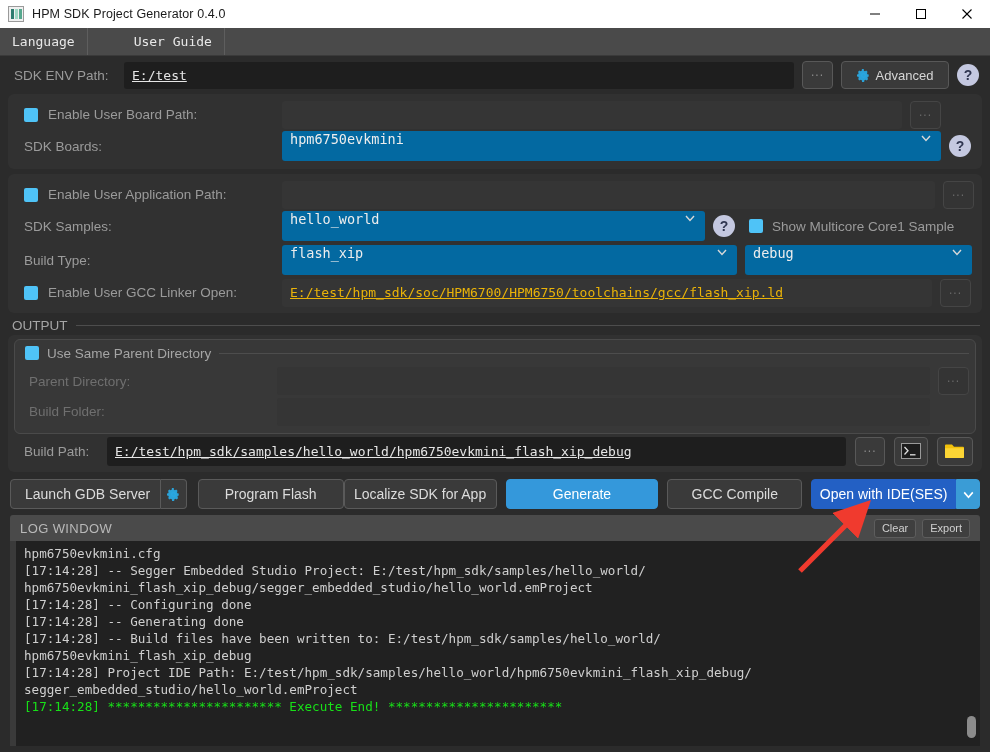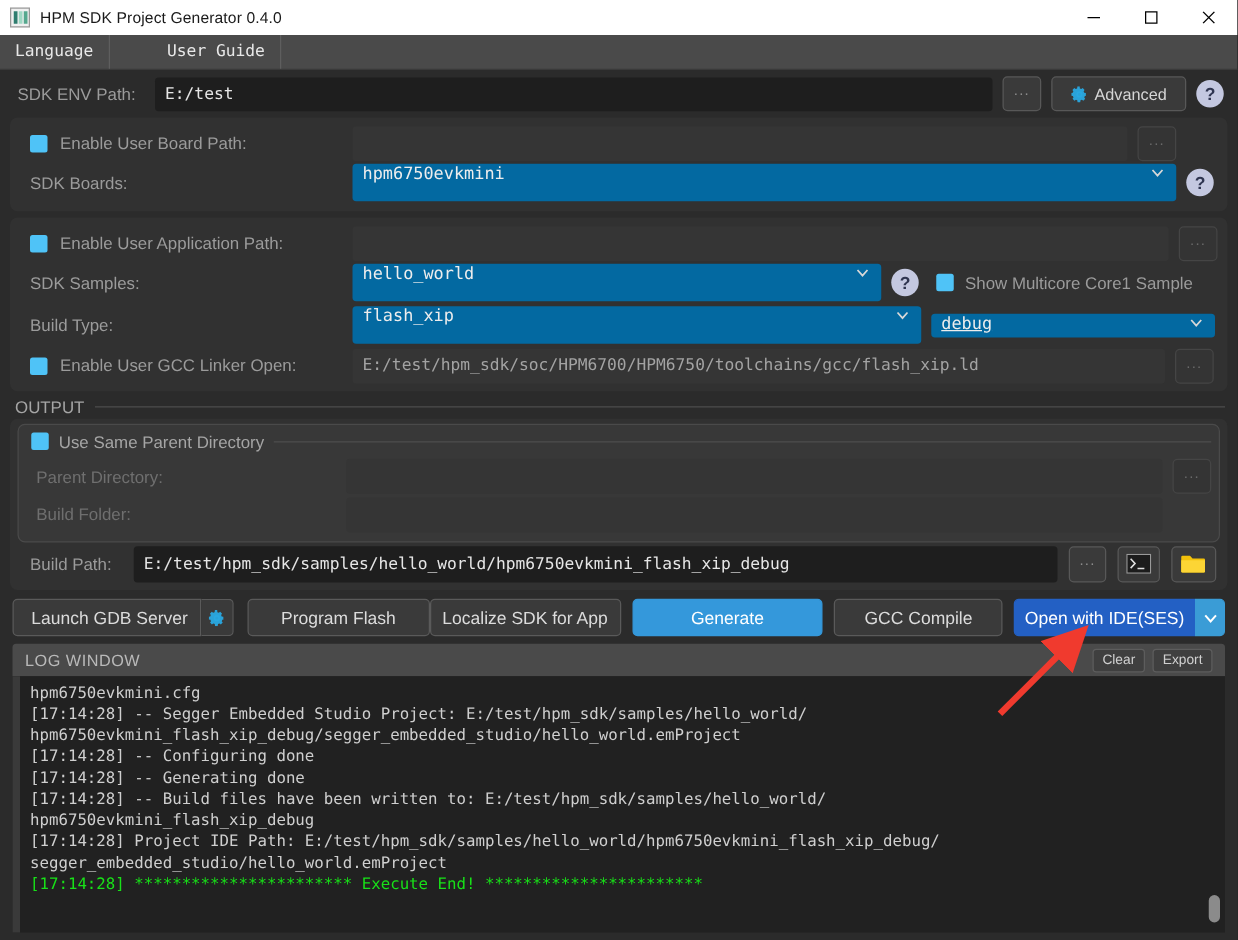--- a/index.html
+++ b/index.html
@@ -45,23 +45,23 @@
   
   .body { flex: 1; background: #2b2b2b; padding: 0 8px; display: flex; flex-direction: column; }
 
   .row { display: flex; align-items: center; }
   .lbl { color: #9b9b9b; font-size: 13.5px; }
   .lbl-dim { color: #6f6f6f; }
 
   .field {
     background: #1e1e1e; border: none; border-radius: 3px; height: 28px;
     color: #e6e6e6; font-family: "DejaVu Sans Mono", monospace; font-size: 13px;
-    padding: 0 8px; display: flex; align-items: center; overflow: hidden; white-space: nowrap;
-  }
-  .field.ghost { background: #353535; color: #a3a3a3; }
+    padding: 0 8px; display: flex; align-items: center; overflow: hidden; white-space: nowrap; text-decoration: underline;
+  }
+  .field.ghost { background: #353535; color: #eab308; }
   .field.empty { background: #353535; }
 
   .btn {
     background: #3a3a3a; border: 1px solid #585858; border-radius: 4px;
     color: #d6d6d6; font-size: 13px; height: 28px; display: flex;
     align-items: center; justify-content: center; padding: 0 10px; white-space: nowrap;
   }
   .btn.dots { color: #8d8d8d; letter-spacing: 1px; font-size: 12px; padding-bottom: 6px; }
   .btn.ghostbtn { background: #343434; border-color: #454545; color: #6a6a6a; }
 
@@ -242,21 +242,21 @@
       <div class="row" style="height:34px; gap:8px;">
         <div class="lbl" style="width:258px; padding-left:8px;">Build Type:</div>
         <div class="sel" style="width:455px; height:30px;">
           <span>flash_xip</span>
           <span class="chev">
             <svg width="14" height="14" viewBox="0 0 14 14">
                 <polyline points="3,5 7,9.5 11,5" fill="none" stroke="#d8d8d8" stroke-width="1.4"></polyline>
               </svg>
           </span>
         </div>
-        <div class="sel" style="flex:1; height:19px; margin-right:2px;text-decoration:underline;">
+        <div class="sel" style="flex:1; height:30px; margin-right:2px;">
           <span>debug</span>
           <span class="chev">
             <svg width="14" height="14" viewBox="0 0 14 14">
                 <polyline points="3,5 7,9.5 11,5" fill="none" stroke="#d8d8d8" stroke-width="1.4"></polyline>
               </svg>
           </span>
         </div>
       </div>
 
       <div class="row" style="height:31px; gap:8px;">

